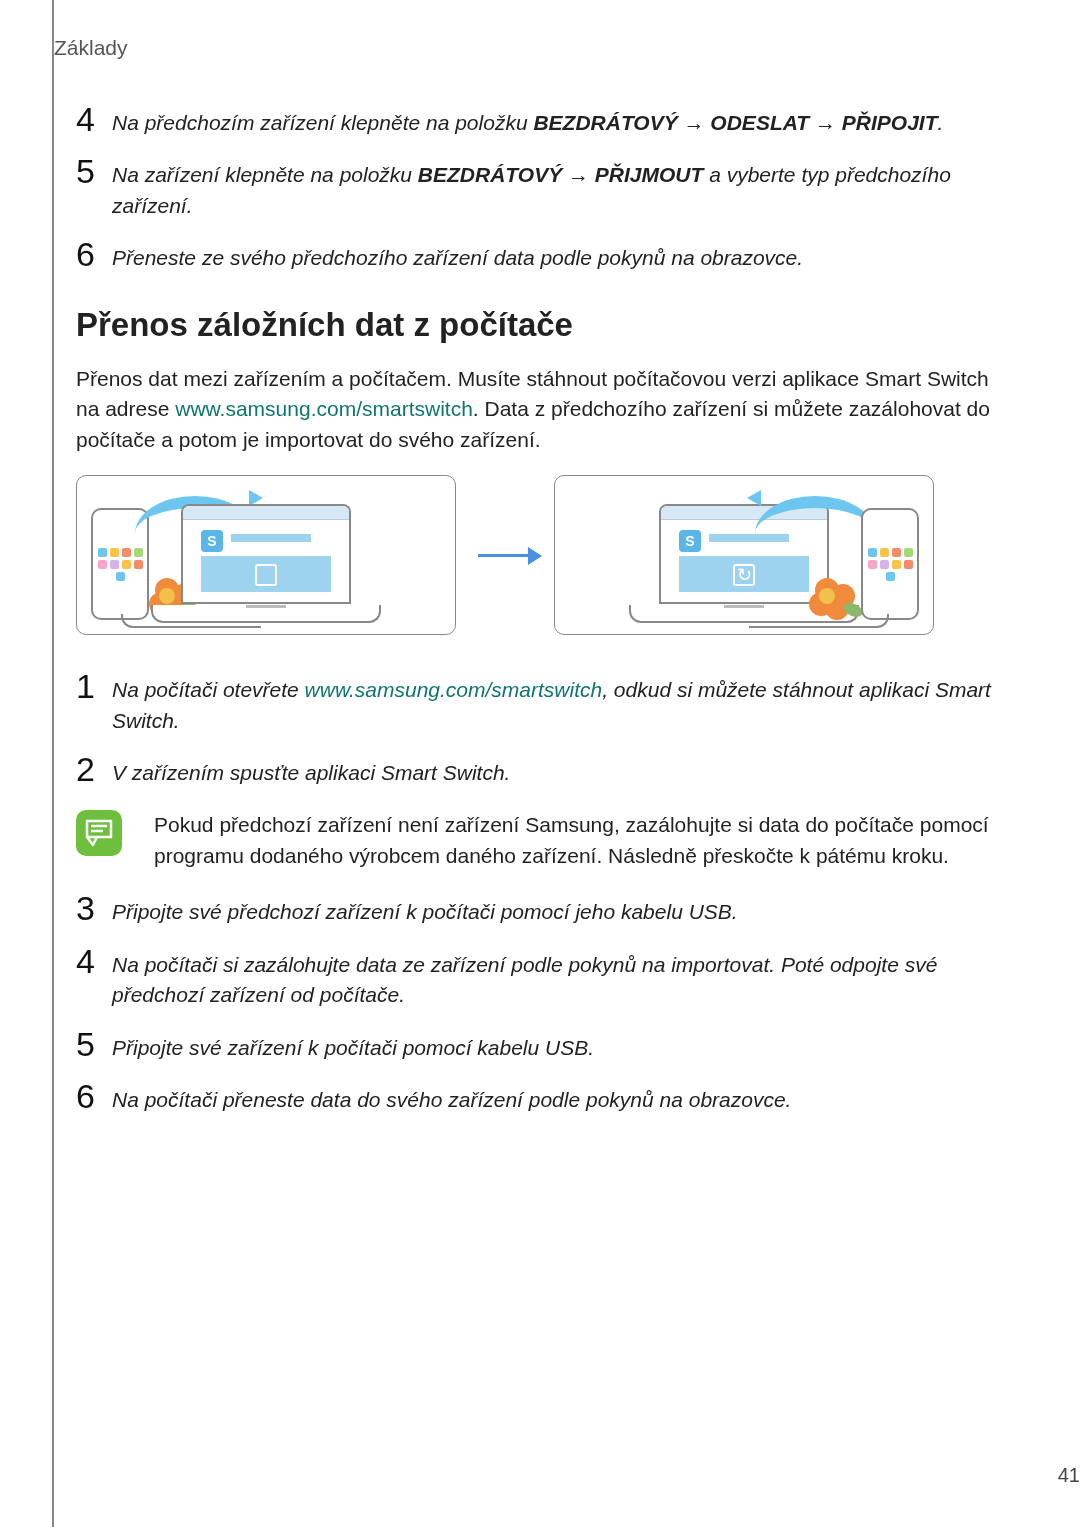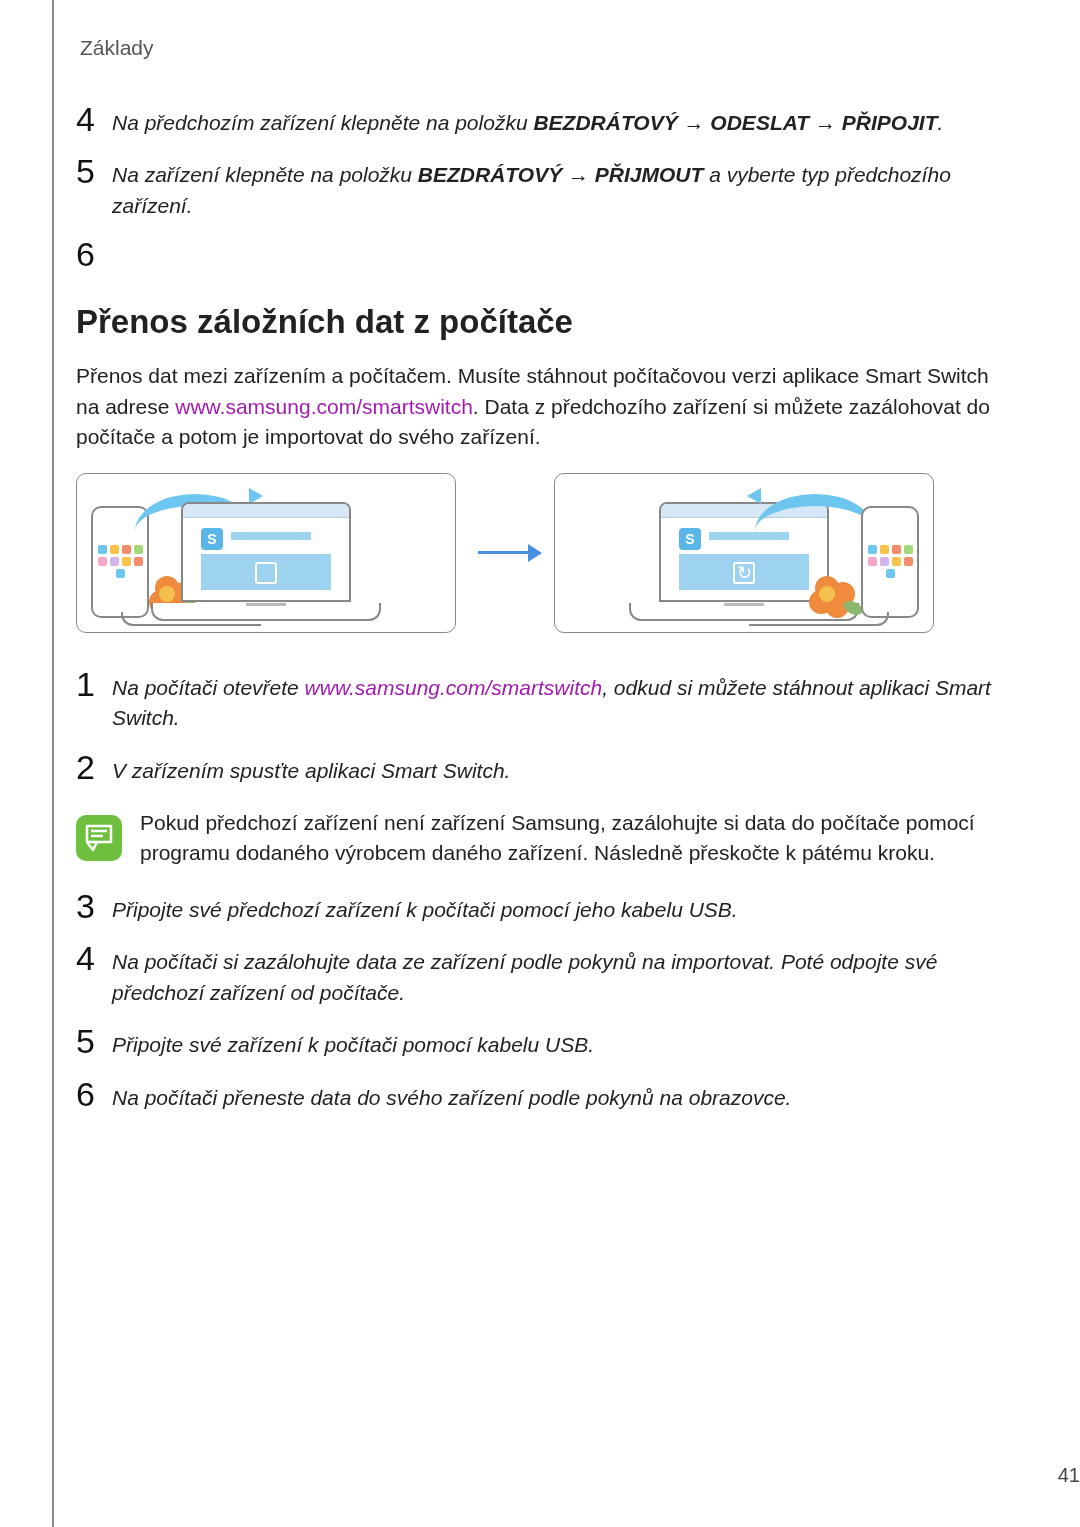--- a/index.html
+++ b/index.html
@@ -14,21 +14,20 @@
   .page {
     border-left: 2px solid #888;
     margin-left: 52px;
     height: 100%;
     padding: 36px 80px 0 0;
     position: relative;
   }
   .header {
     color: #555;
     font-size: 21px;
-    padding-left: 26px;
     font-weight: 400;
     margin-bottom: 48px;
   }
   .content {
     padding-left: 22px;
   }
   .step {
     display: flex;
     align-items: flex-start;
     margin-bottom: 22px;
@@ -53,21 +52,21 @@
   .section-title {
     font-size: 33px;
     font-weight: 700;
     margin: 32px 0 20px 0;
   }
   .para {
     font-size: 21px;
     line-height: 1.45;
     margin-bottom: 18px;
   }
-  .link { color: #a21caf; }
+  .link { color: #0f766e; }
   .figure-row {
     display: flex;
     align-items: center;
     justify-content: flex-start;
     gap: 14px;
     margin: 20px 0 40px 0;
   }
   .fig-box {
     border: 1.5px solid #888;
     border-radius: 10px;
@@ -183,21 +182,21 @@
   .arrow-shaft {
     width: 54px; height: 3px; background: #4a90e2; position: relative;
   }
   .arrow-shaft::after {
     content: ""; position: absolute; right: -10px; top: -7px;
     border-left: 14px solid #4a90e2;
     border-top: 9px solid transparent;
     border-bottom: 9px solid transparent;
   }
   .note-row {
-    display: flex; align-items: center; gap: 18px;
+    display: flex; align-items: flex-start; gap: 32px;
     margin: 20px 0 26px 0;
   }
   .note-icon {
     width: 46px; height: 46px; border-radius: 10px;
     background: #6fbf3f; flex-shrink: 0;
     display: flex; align-items: center; justify-content: center;
   }
   .note-icon svg { width: 32px; height: 32px; }
   .note-text { font-size: 21px; line-height: 1.45; }
   .page-num {
@@ -222,20 +221,23 @@
 
     <div class="step">
       <div class="step-num">5</div>
       <div class="step-text">
         <span>Na zařízení klepněte na položku </span><span class="bold">BEZDRÁTOVÝ → PŘIJMOUT</span><span> a vyberte typ předchozího zařízení.</span>
       </div>
     </div>
 
     <div class="step">
       <div class="step-num">6</div>
+      <div class="step-text">
+        <span>Přeneste ze svého předchozího zařízení data podle pokynů na obrazovce.</span>
+      </div>
     </div>
 
     <div class="section-title">Přenos záložních dat z počítače</div>
 
     <div class="para">
       <span>Přenos dat mezi zařízením a počítačem. Musíte stáhnout počítačovou verzi aplikace Smart Switch na adrese </span><span class="link">www.samsung.com/smartswitch</span><span>. Data z předchozího zařízení si můžete zazálohovat do počítače a potom je importovat do svého zařízení.</span>
     </div>
 
     <div class="figure-row">
       <div class="fig-box">

